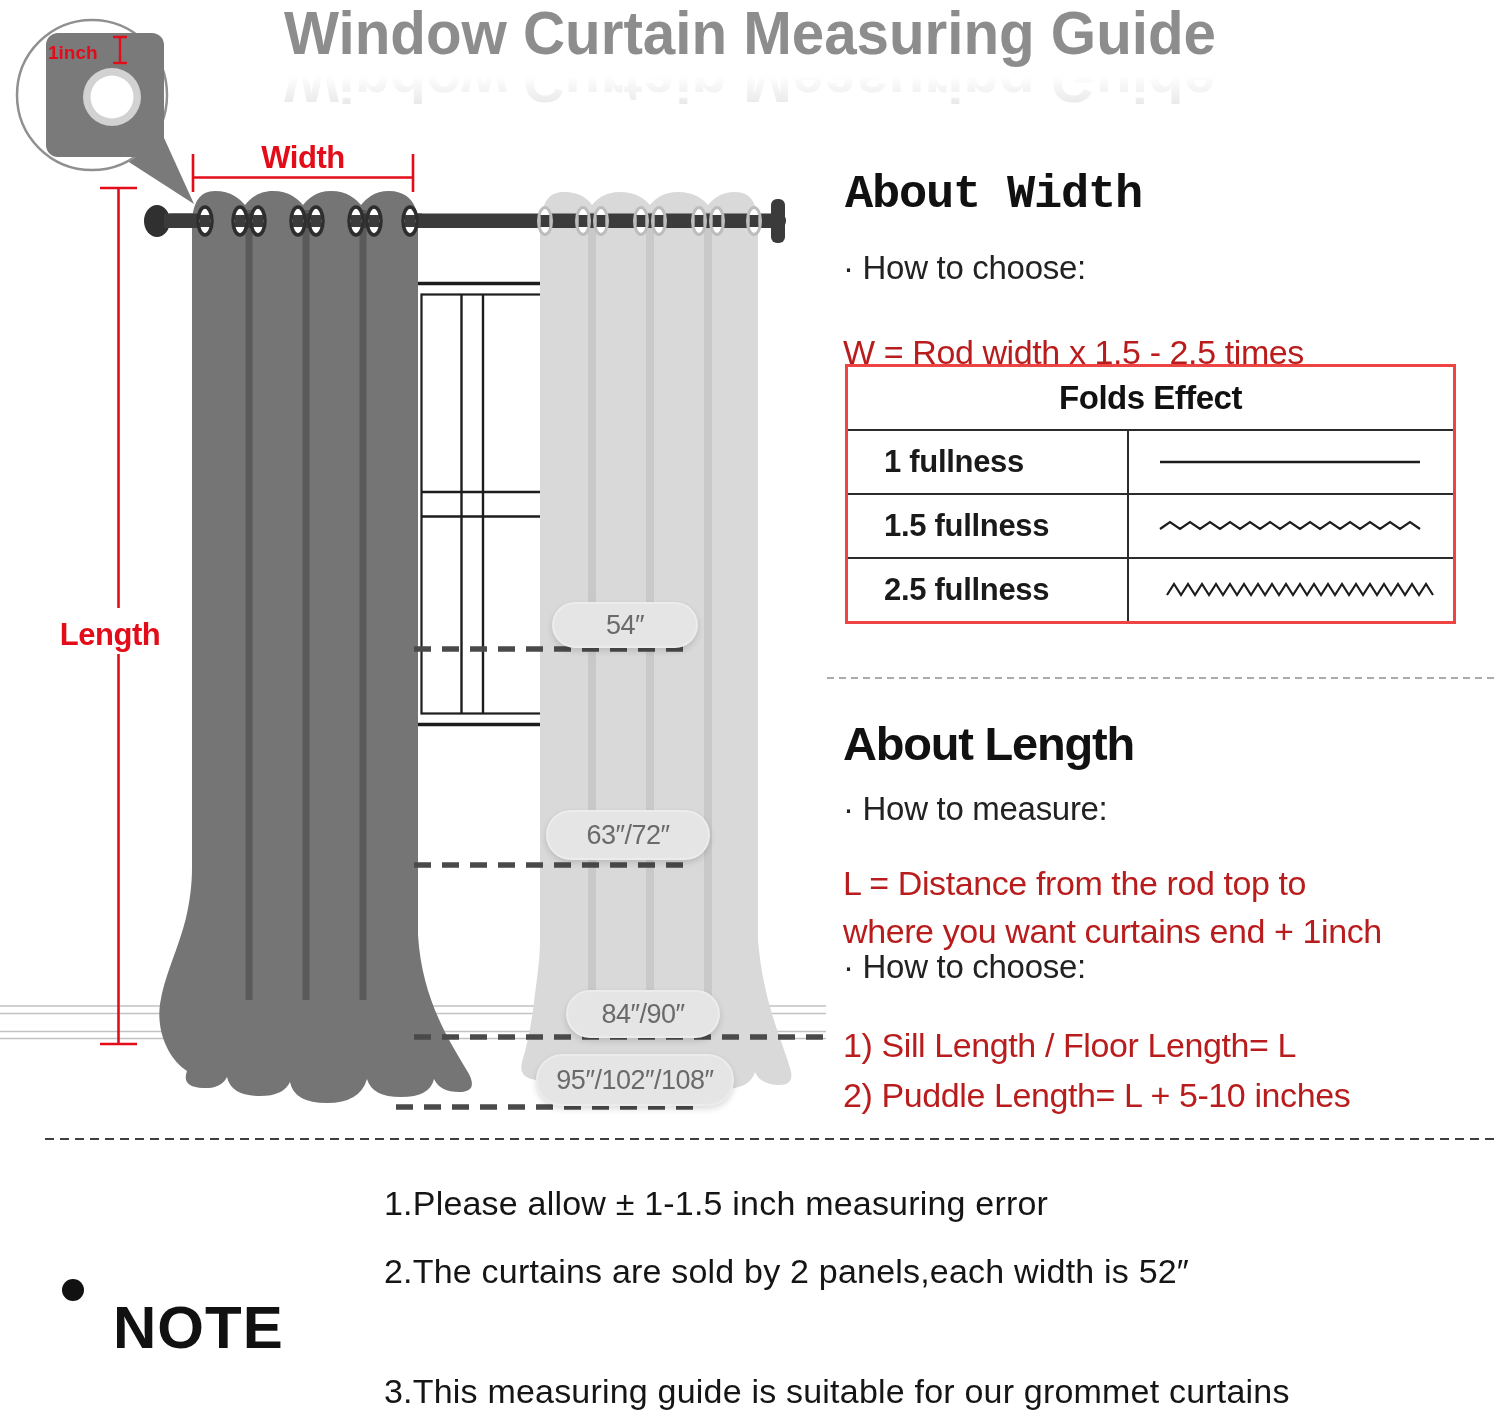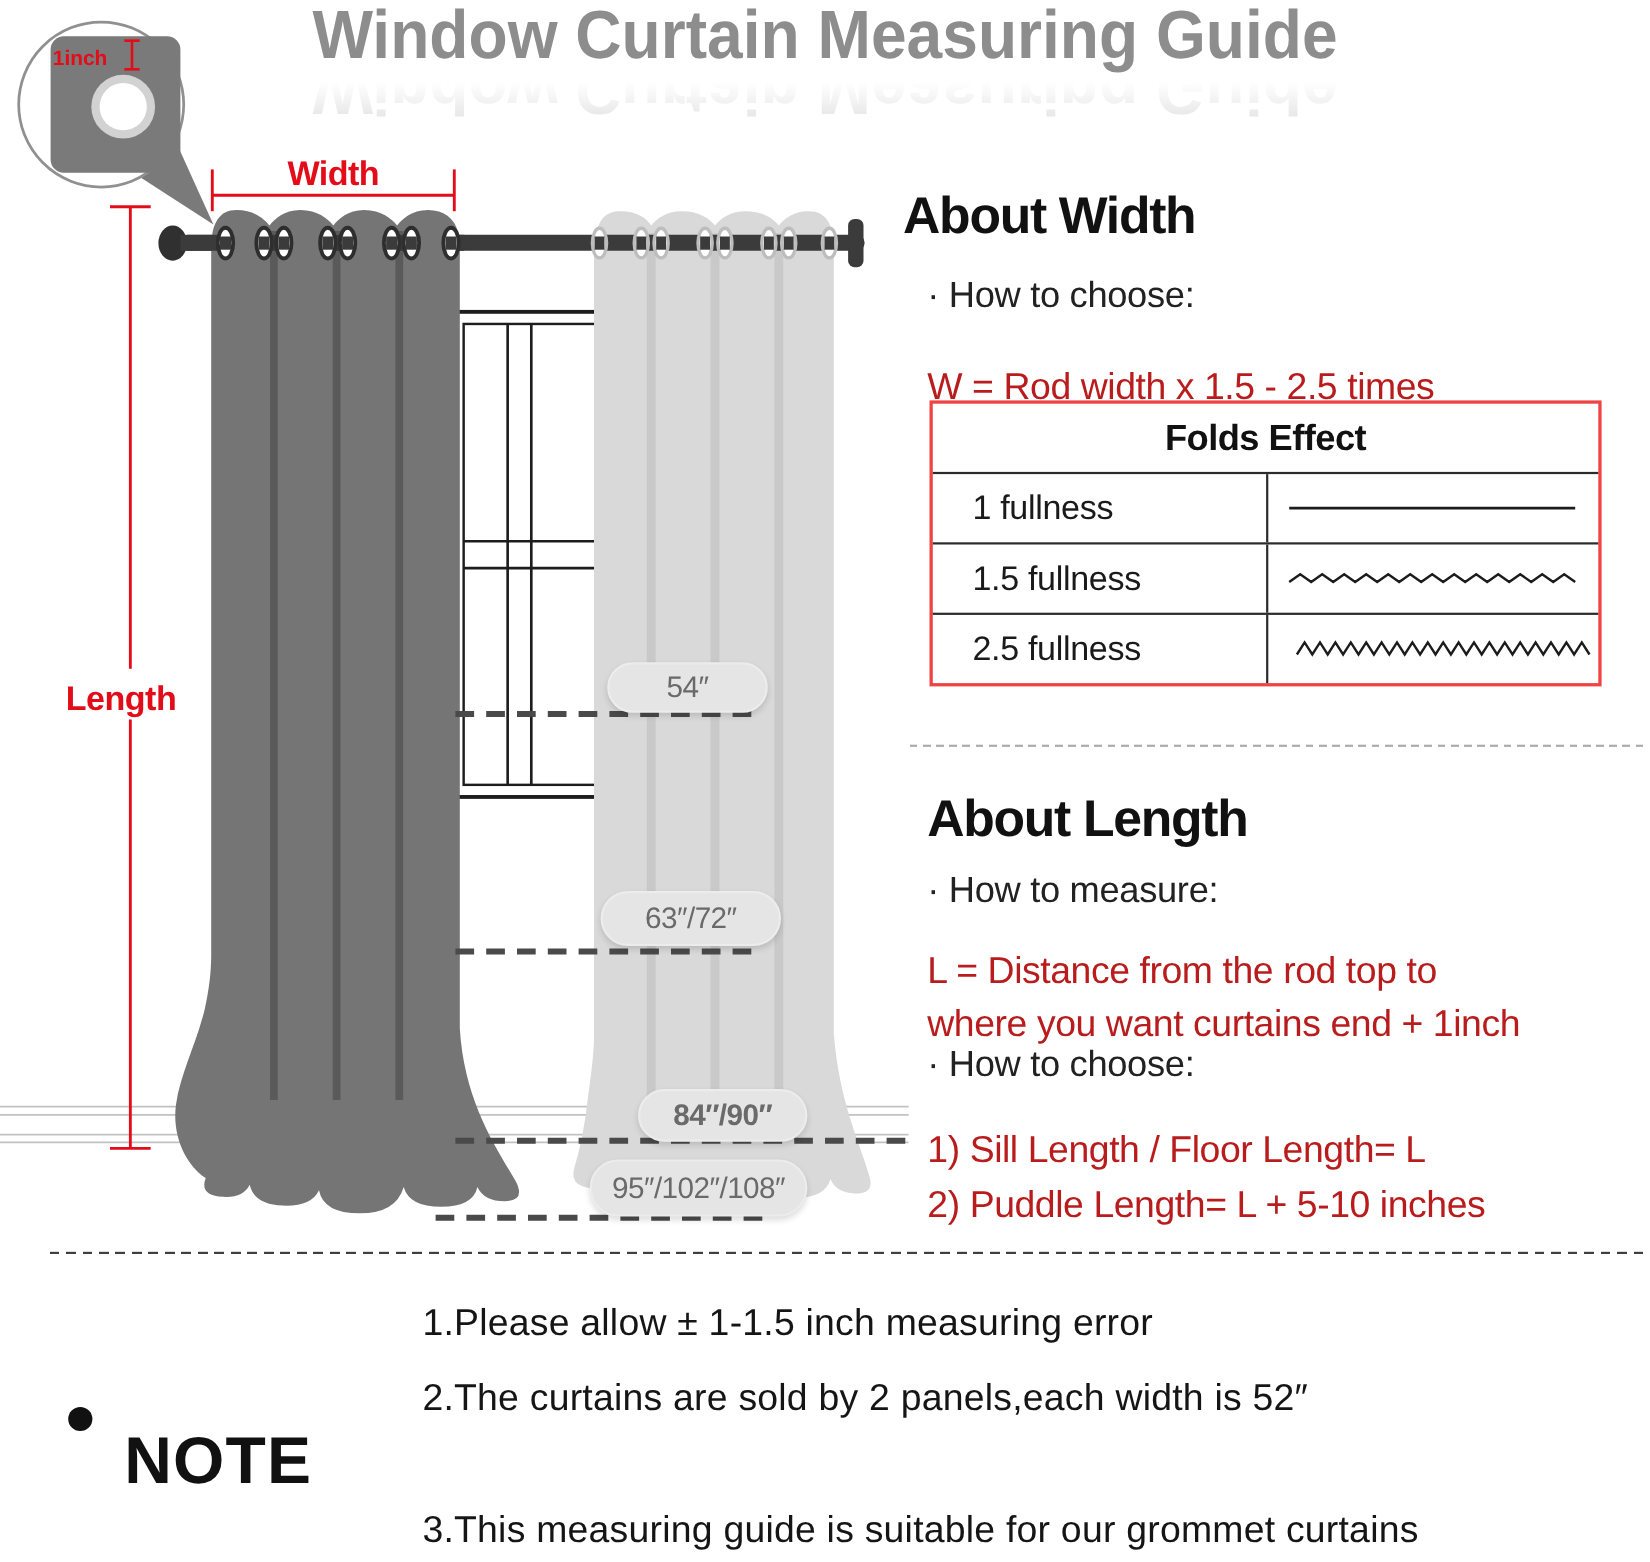--- a/index.html
+++ b/index.html
@@ -23,22 +23,22 @@
   
   .h1{position:absolute;font-size:47px;font-weight:700;color:#111;letter-spacing:-1.2px;white-space:nowrap;}
   .body{position:absolute;font-size:33px;font-weight:400;color:#222;letter-spacing:-.3px;white-space:nowrap;}
   .bodyb{position:absolute;font-size:34px;font-weight:400;color:#b91c1c;letter-spacing:-.4px;white-space:nowrap;margin-top:30px;}
   
   .ftable{position:absolute;left:845px;top:364px;width:611px;border:3px solid #ef4444;box-sizing:border-box;background:#fff;}
   .ftable .hrow{height:62px;border-bottom:2.5px solid #2b2b2b;display:flex;align-items:center;justify-content:center;
                 font-size:33px;font-weight:700;color:#111;letter-spacing:-.5px;}
   .frow{display:flex;height:62px;border-bottom:2.5px solid #2b2b2b;}
   .frow:last-child{border-bottom:none;gap:20px;}
-  .fcell-label{width:305px;border-right:2.5px solid #2b2b2b;display:flex;align-items:center;
-               padding-left:36px;font-size:31px;color:#1a1a1a;box-sizing:border-box;letter-spacing:-.3px;}
+  .fcell-label{width:281px;border-right:2.5px solid #2b2b2b;display:flex;align-items:center;
+               padding-left:36px;font-size:31px;color:#1a1a1a;box-sizing:border-box;letter-spacing:-.3px;font-weight:bold;}
   .fcell-line{flex:1;display:flex;align-items:center;justify-content:center;}
   
   .dash-div{position:absolute;height:2px;}
   .dash-light{background:repeating-linear-gradient(to right,#ababab 0 7px,transparent 7px 12px);}
   .dash-dark{background:repeating-linear-gradient(to right,#3f3f3f 0 9px,transparent 9px 15px);}
   
   .note-dot{position:absolute;left:62px;top:1279px;width:22px;height:22px;border-radius:50%;background:#111;}
   .note-label{position:absolute;left:113px;top:1248px;font-size:60px;font-weight:700;color:#111;letter-spacing:1px;margin-top:45px;}
   .note-item{position:absolute;left:384px;font-size:34px;color:#151515;letter-spacing:.2px;white-space:nowrap;}
 </style>
@@ -194,24 +194,24 @@
         <line x1="120" y1="37" x2="120" y2="63"></line>
         <line x1="113" y1="37" x2="127" y2="37"></line>
         <line x1="113" y1="63" x2="127" y2="63"></line>
       </g>
       <text class="red-small" x="48" y="59">1inch</text>
     </g>
   </svg>
 
   <div class="pill" style="left:552px;top:602px;width:142px;height:42px;">54″</div>
   <div class="pill" style="left:546px;top:810px;width:160px;height:46px;">63″/72″</div>
-  <div class="pill" style="left:580px;top:990px;width:150px;height:44px;font-weight:bold;">84″/90″</div>
+  <div class="pill" style="left:566px;top:990px;width:150px;height:44px;">84″/90″</div>
   <div class="pill" style="left:536px;top:1054px;width:194px;height:48px;">95″/102″/108″</div>
 
-  <div class="h1" style="left:821px;top:168px;">About Width</div>
+  <div class="h1" style="left:845px;top:168px;font-family:Liberation Mono, monospace;">About Width</div>
   <div class="body" style="left:843px;top:249px;">· How to choose:</div>
   <div class="bodyb" style="left:843px;top:303px;">W = Rod width x 1.5 - 2.5 times</div>
 
   <div class="ftable">
     <div class="hrow">Folds Effect</div>
     <div class="frow">
       <div class="fcell-label">1 fullness</div>
       <div class="fcell-line">
         <svg width="266" height="10">
           <line x1="2" y1="5" x2="262" y2="5" stroke="#1c1c1c" stroke-width="2.5"></line>

